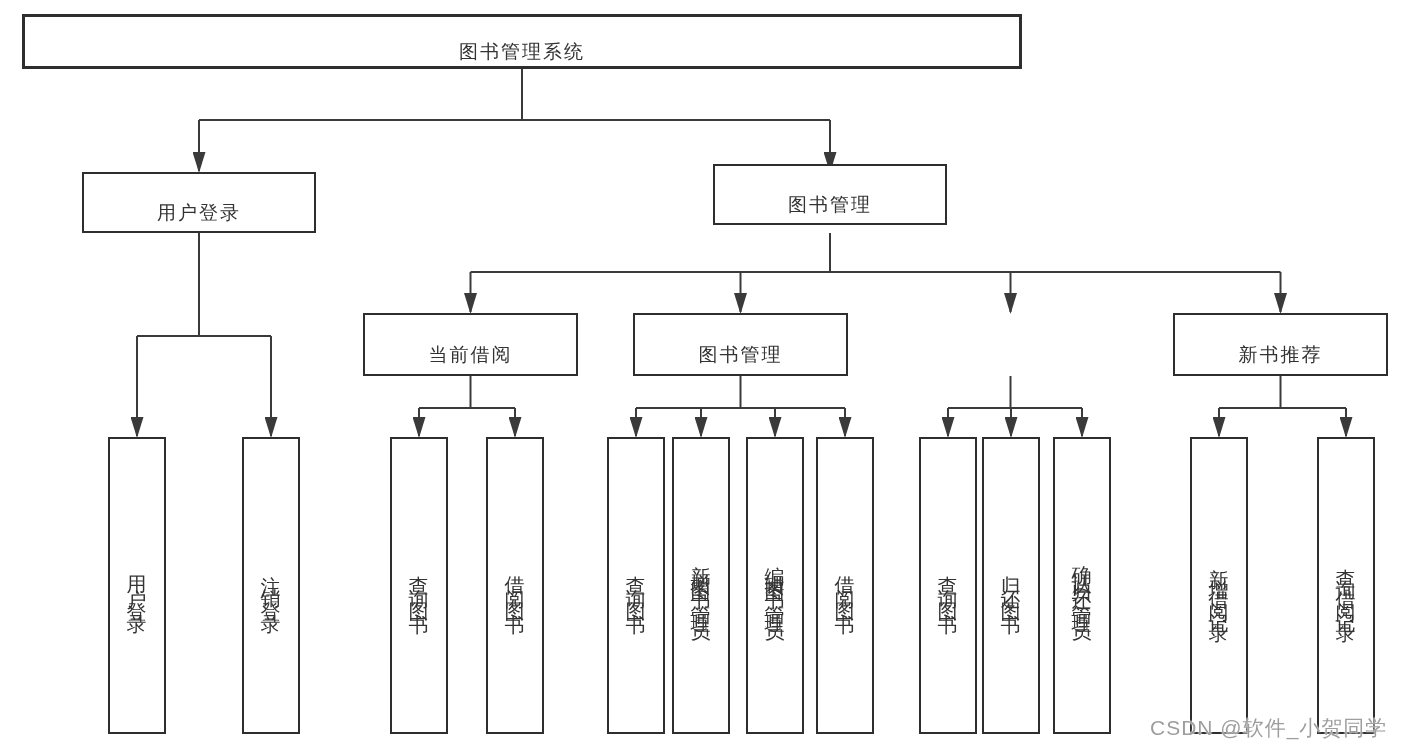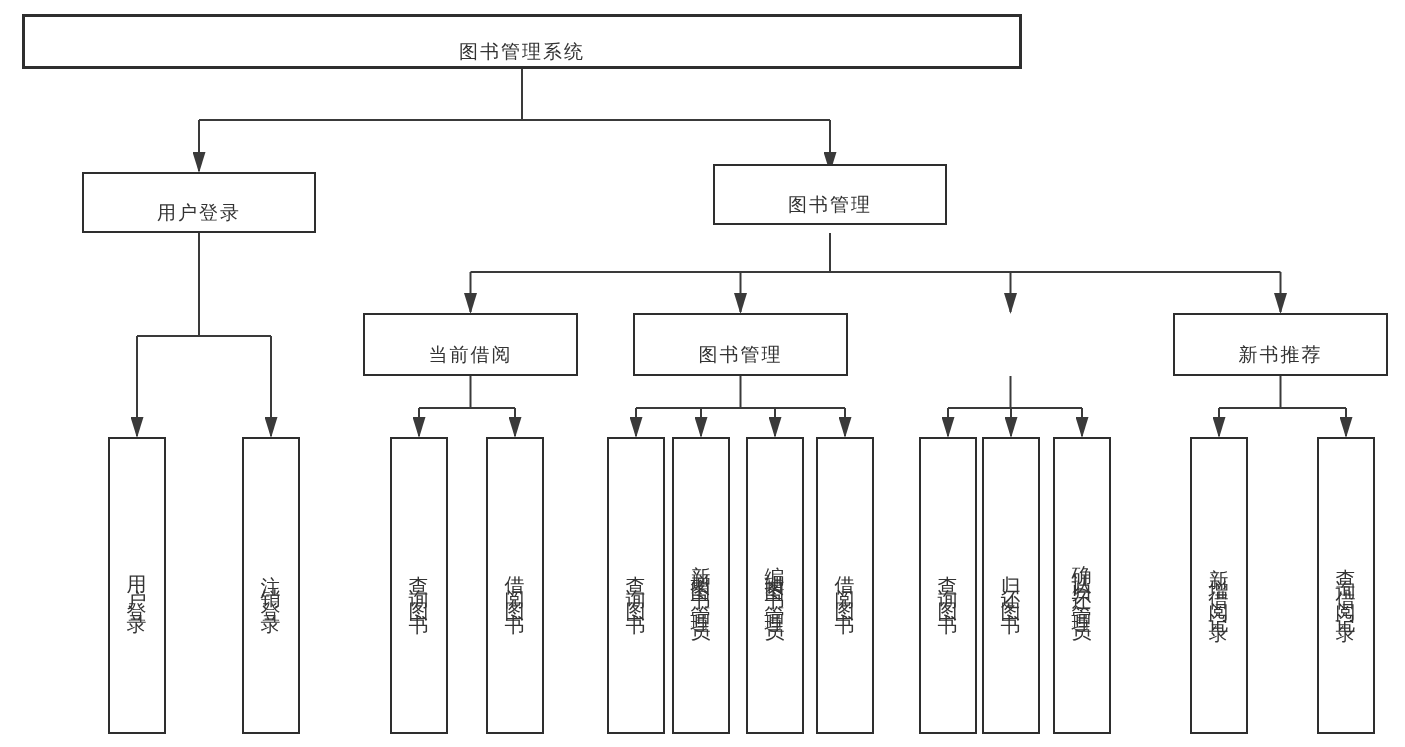--- a/index.html
+++ b/index.html
@@ -166,14 +166,15 @@
     <span>确认归还（管理员）</span>
   </div>
 
   <div class="box vbox v6" style="left:1190px;top:437px;width:58px;height:297px">
     <span>新增借阅记录</span>
   </div>
   <div class="box vbox v6" style="left:1317px;top:437px;width:58px;height:297px">
     <span>查询借阅记录</span>
   </div>
 
+  <div class="watermark">CSDN @软件_小贺同学</div>
 
 </div>
 
 </body></html>

